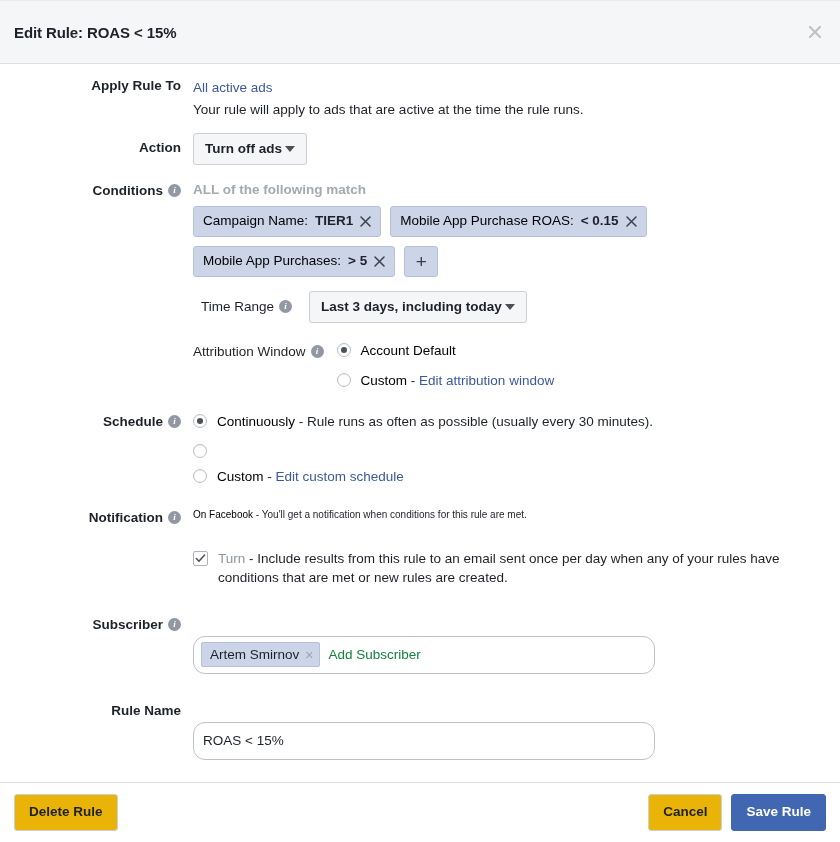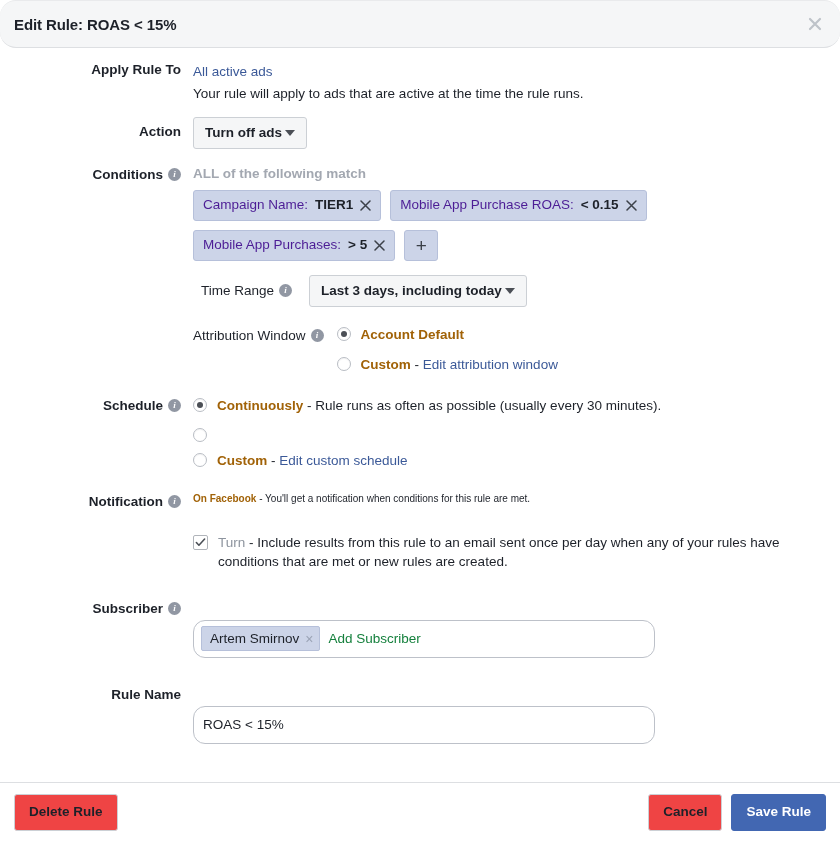--- a/index.html
+++ b/index.html
@@ -10,29 +10,28 @@
   body {
     width: 840px; height: 842px;
     font-family: "Liberation Sans", sans-serif;
     color: #1c1e21;
     overflow: hidden;
     position: relative;
   }
 
   
   .titlebar {
-    height: 48px;
+    height: 64px;
     background: #f5f6f7;
     border-bottom: 1px solid #dddfe2;
     border-top: 1px solid #e9eaec;
     display: flex;
     align-items: center;
     padding: 0 14px 0 14px;
     position: relative;
-    border-radius: 16px;
   }
   .dialog-title {
     font-size: 15px;
     font-weight: bold;
     color: #1d2129;
     letter-spacing: -0.1px;
   }
   .close-btn {
     position: absolute;
     right: 14px; top: 50%;
@@ -145,21 +144,21 @@
     align-items: center;
     background: #ccd4e8;
     border: 1px solid #b6c0da;
     border-radius: 3px;
     padding: 6px 9px;
     font-size: 13.5px;
     cursor: pointer;
     gap: 7px;
     line-height: 1.2;
   }
-  .cond-key { color: #4c1d95; }
+  .cond-key { color: #000000; }
   .cond-val { color: #1d2129; font-weight: bold; }
   .tag-x {
     display: inline-flex;
     align-items: center;
     justify-content: center;
     cursor: pointer;
   }
   .add-cond {
     display: inline-flex;
     align-items: center;
@@ -207,21 +206,21 @@
   }
   .opt-row {
     display: flex;
     align-items: flex-start;
     gap: 10px;
     margin-bottom: 11px;
     font-size: 13.5px;
     line-height: 1.45;
   }
   .opt-row:last-child { margin-bottom: 0; }
-  .opt-strong { font-weight: bold; color: #a16207; }
+  .opt-strong { font-weight: normal; color: #000000; }
   .opt-text { color: #1d2129; }
 
   
   .checkbox {
     width: 15px; height: 15px;
     flex: 0 0 15px;
     border: 1px solid #b0b4ba;
     border-radius: 2px;
     background: #fff;
     display: inline-flex;
@@ -282,21 +281,21 @@
   .spacer { flex: 1; }
   .btn {
     font-family: "Liberation Sans", sans-serif;
     font-size: 13.5px;
     font-weight: bold;
     border-radius: 3px;
     padding: 9px 14px;
     cursor: pointer;
     line-height: 1.2;
     border: 1px solid #ccd0d5;
-    background: #ef4444;
+    background: #eab308;
     color: #1d2129;
   }
   .btn-primary {
     background: #4267b2;
     border: 1px solid #4267b2;
     color: #ffffff;
   }
   .btn + .btn { margin-left: 9px; }
 
   .section { margin-bottom: 17px; }

